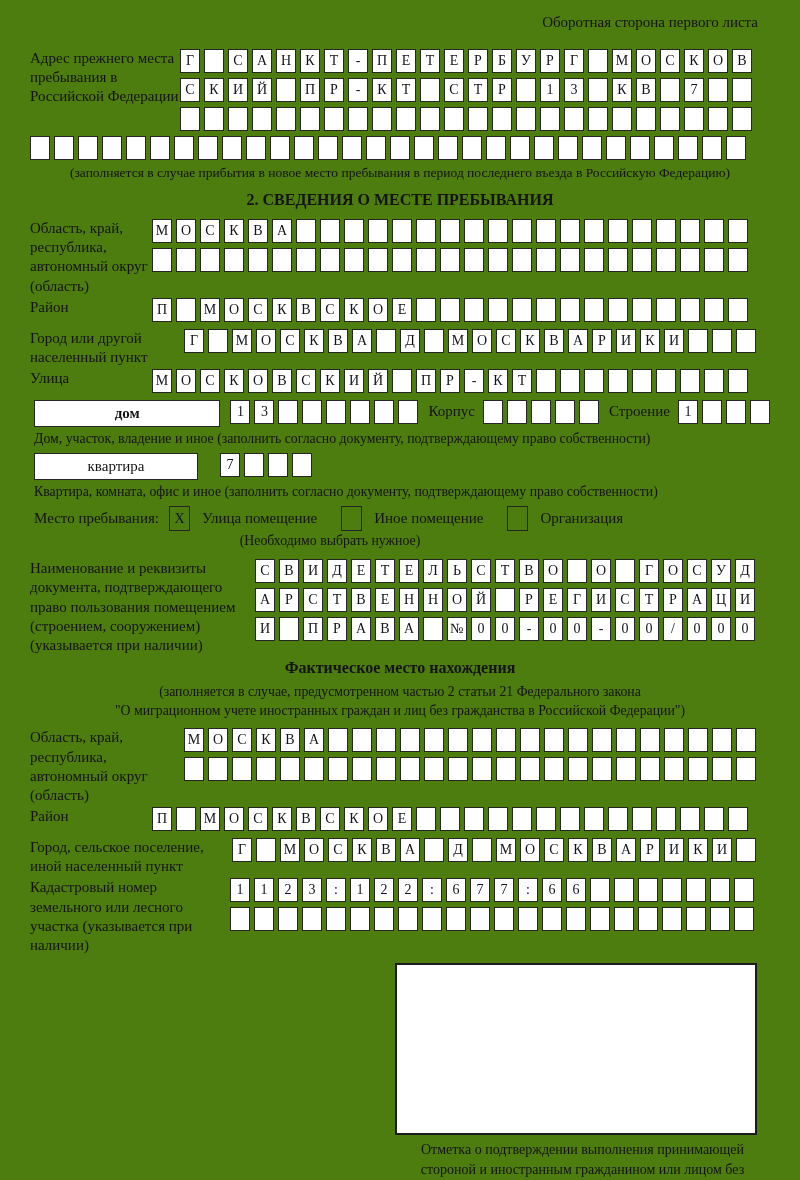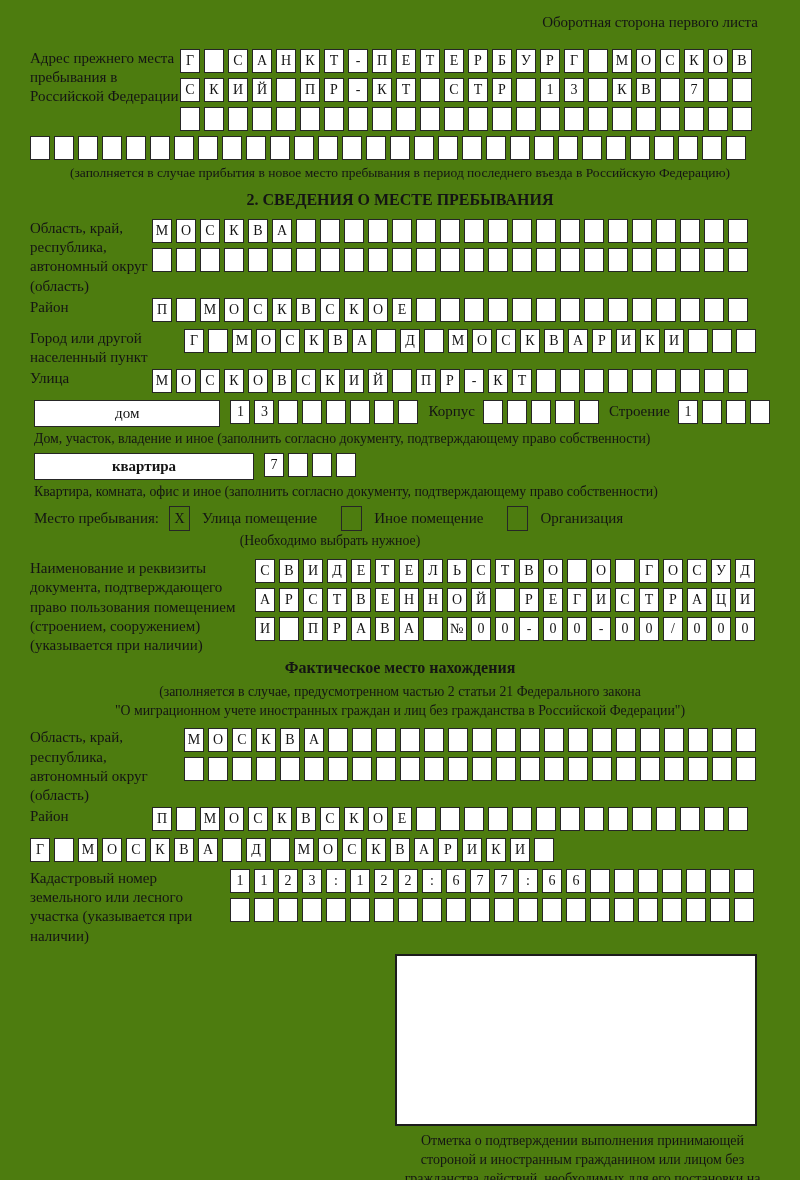--- a/index.html
+++ b/index.html
@@ -29,22 +29,22 @@
   .fullrow { margin-left:0; }
   .footnote { font-size:13.5px; text-align:center; margin:1px 0 10px 0; }
   .footnote-left { font-size:13.8px; text-align:left; margin:2px 0 6px 4px; }
 
   .sec-title { text-align:center; font-weight:bold; font-size:16px; margin:4px 0 10px 0; }
 
   .widebox {
     border:1.6px solid #262626; height:27px; display:flex; align-items:center; justify-content:center;
     font-size:15px; background:#fff;
   }
-  .housebox { width:191px; margin-right:10px; }
-  .flatbox  { width:220px; margin-right:10px;font-weight:bold; }
+  .housebox { width:191px; margin-right:10px;font-weight:bold; }
+  .flatbox  { width:164px; margin-right:22px; }
   .inline-label { font-size:15px; margin:3px 8px 0 10px; }
 
   .stayrow { display:flex; align-items:center; margin:4px 0 2px 4px; font-size:15px; }
   .cb {
     width:21px; height:25px; border:1.6px solid #262626; display:inline-flex;
     align-items:center; justify-content:center; font-size:14px; margin:0 12px 0 10px; flex:0 0 auto;
   }
   .opt-label { font-size:15px; margin-right:14px; }
   .choose-note { width:600px; text-align:center; font-size:13.8px; margin:2px 0 10px 0; }
 
@@ -551,20 +551,21 @@
         <span class="cell"></span>
         <span class="cell"></span>
         <span class="cell"></span>
         <span class="cell"></span>
         <span class="cell"></span>
         <span class="cell"></span>
       </div>
   </div>
 
   <div class="frow mb2">
+    <div class="label w202">Город, сельское поселение, иной населенный пункт</div>
     <div class="cellrow">
         <span class="cell">Г</span>
         <span class="cell"></span>
         <span class="cell">М</span>
         <span class="cell">О</span>
         <span class="cell">С</span>
         <span class="cell">К</span>
         <span class="cell">В</span>
         <span class="cell">А</span>
         <span class="cell"></span>

